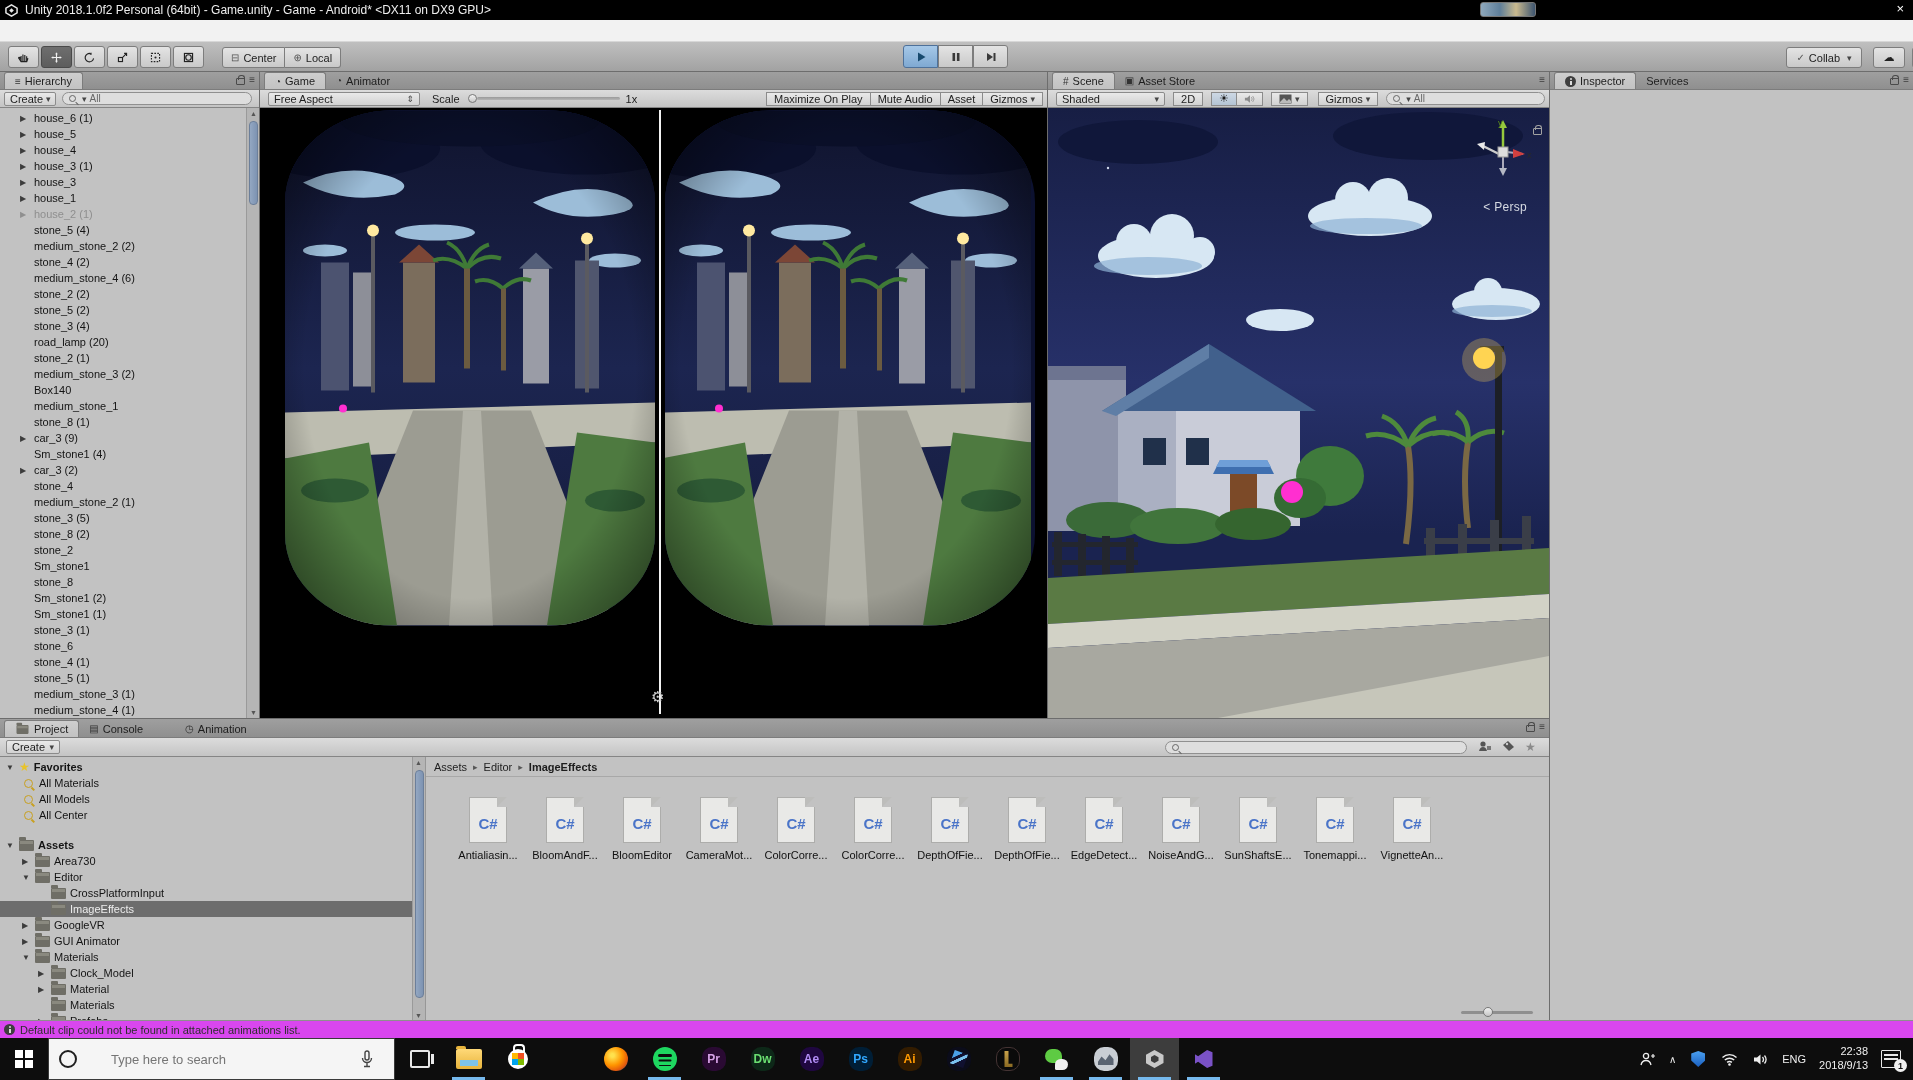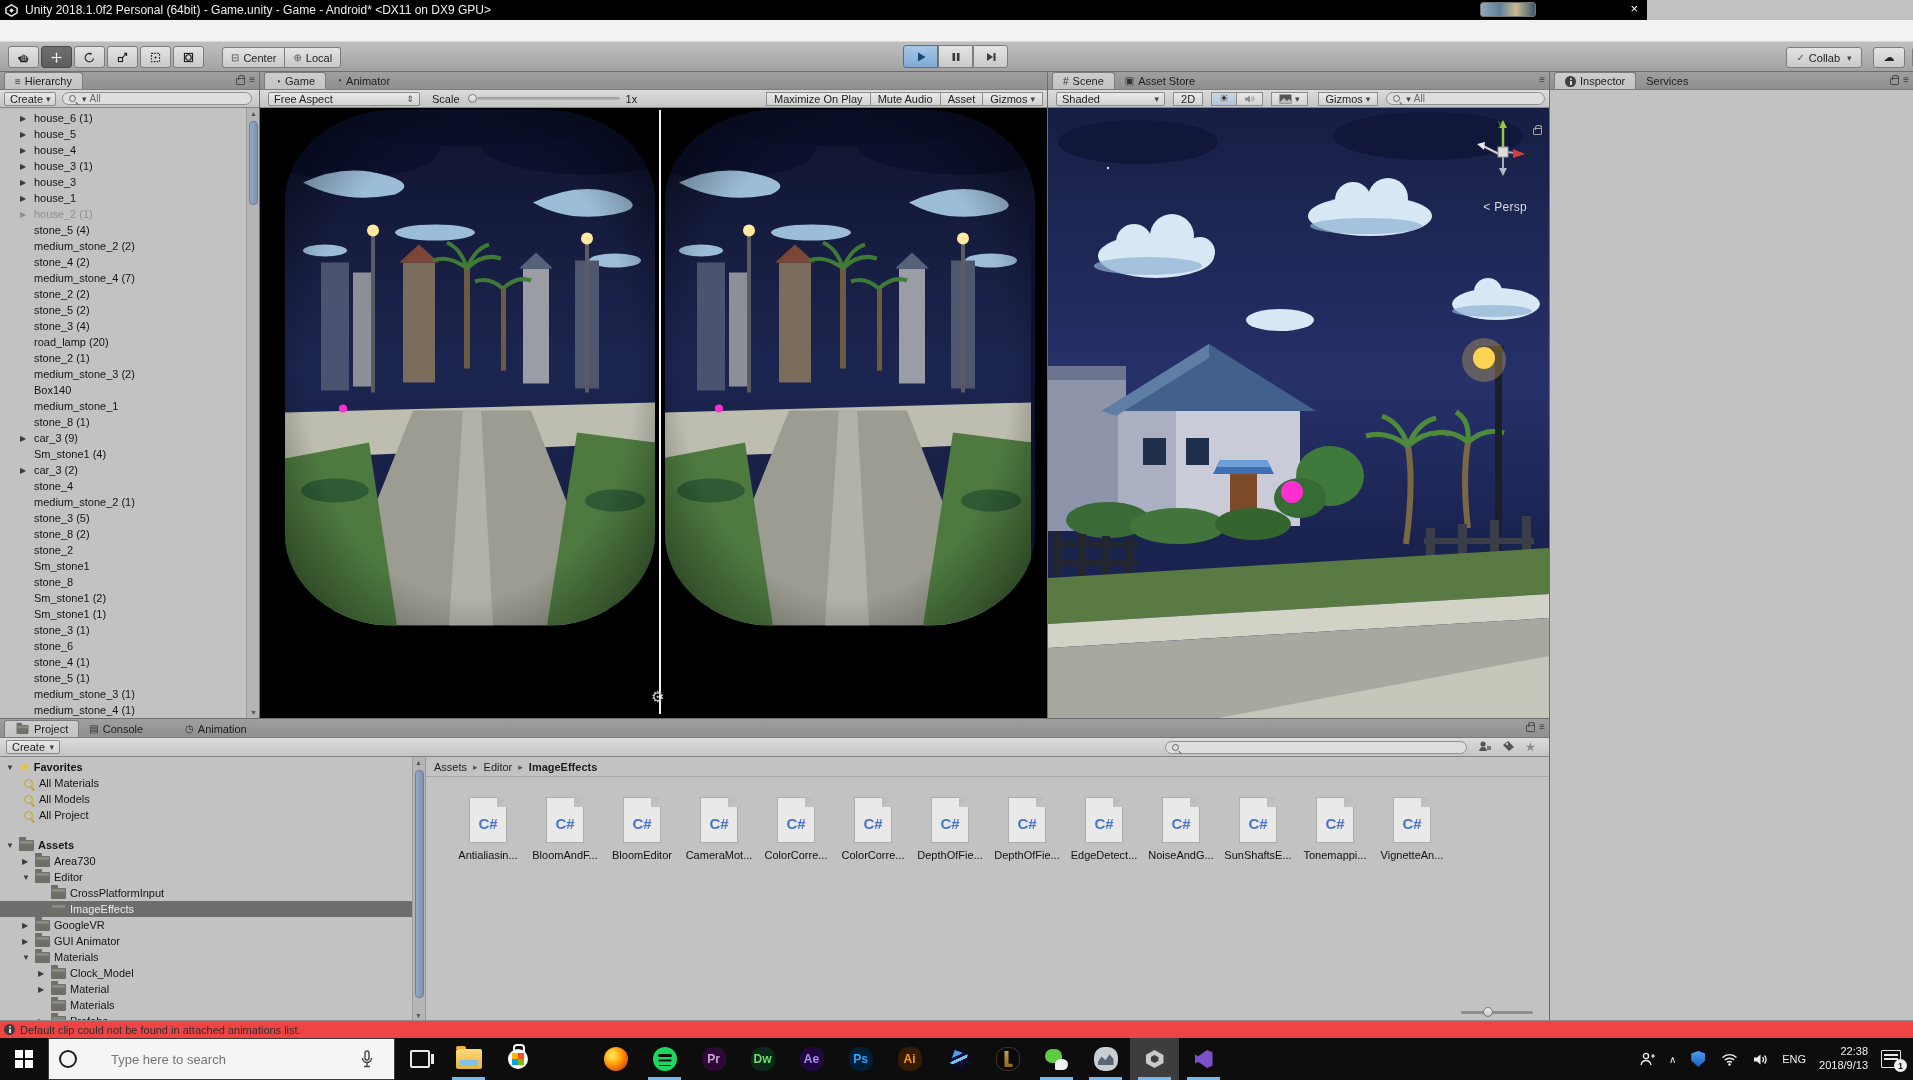--- a/index.html
+++ b/index.html
@@ -1,21 +1,21 @@
 <!DOCTYPE html>
 <html><head>
 <meta charset="utf-8">
 <style>
   * { margin:0; padding:0; box-sizing:border-box; }
   html,body { width:1913px; height:1080px; }
   body { font-family:"Liberation Sans", sans-serif; background:#c2c2c2; position:relative; overflow:hidden; }
   .abs { position:absolute; }
 
   
-  .titlebar { position:absolute; left:0; top:0; width:1647px; height:20px; background:#000; color:#eee;
+  .titlebar { position:absolute; left:0; top:0; width:1913px; height:20px; background:#000; color:#eee;
     display:flex; align-items:center; gap:7px; padding-left:5px; font-size:12px; }
   .win-close { position:absolute; right:9px; top:1px; color:#fff; font-size:13px; cursor:default; }
   .overlay-thumb { position:absolute; left:1480px; top:2px; width:56px; height:15px; border-radius:3px;
     background:linear-gradient(90deg,#8fa8bc,#5f7f9a 35%,#c9b98e 65%,#3d5570); border:1px solid #777; }
 
   .menubar { position:absolute; left:0; top:20px; width:1913px; height:22px; background:#f2f2f2;
     border-bottom:1px solid #d7d7d7; display:flex; align-items:center; padding-left:6px; font-size:12px; color:#111; }
   .menu-item { padding:0 9px; height:100%; display:flex; align-items:center; cursor:default; }
 
   .toolbar { position:absolute; left:0; top:42px; width:1913px; height:30px;
@@ -133,21 +133,21 @@
   .page::after { content:""; position:absolute; right:-1px; top:-1px; width:0; height:0;
     border-left:10px solid #bdbdbb; border-top:10px solid #c2c2c2; transform:rotate(90deg); }
   .cs-badge { color:#4a74c8; font-weight:bold; font-size:15px; margin-top:6px; }
   .file-label { display:block; margin-top:6px; font-size:11px; color:#111; overflow:hidden; white-space:nowrap; }
   .proj-zoom { position:absolute; right:16px; bottom:7px; width:72px; height:3px; background:#8f8f8f; border-radius:2px; }
   .proj-zoom .zk { position:absolute; left:22px; top:-4px; width:10px; height:10px; border-radius:50%;
     background:linear-gradient(#f0f0f0,#c6c6c6); border:1px solid #777; }
   .tree-scroll { position:absolute; top:0; right:0; width:13px; height:264px; background:#b5b5b5; border-left:1px solid #9a9a9a; }
 
   
-  .statusbar { position:absolute; left:0; top:1020px; width:1913px; height:18px; background:#ef4444;
+  .statusbar { position:absolute; left:0; top:1020px; width:1913px; height:18px; background:#d946ef;
     border-top:1px solid #8e8e8e; display:flex; align-items:center; gap:5px; padding-left:4px; font-size:11px; color:#2e2e2e; }
 
   
   .taskbar { position:absolute; left:0; top:1038px; width:1913px; height:42px; background:#0d0d0d; display:flex; align-items:stretch; }
   .start { width:48px; display:flex; align-items:center; justify-content:center; }
   .winlogo { display:grid; grid-template-columns:8px 8px; grid-template-rows:8px 8px; gap:2px; }
   .winlogo i { background:#fff; }
   .tb-search { width:347px; background:#f5f5f5; border:1px solid #3a3a3a; display:flex; align-items:center; gap:10px; padding:0 10px; }
   .cortana { width:18px; height:18px; border-radius:50%; border:2.5px solid #1f1f1f; }
   .tb-search input { border:none; outline:none; background:transparent; font-size:13px; color:#333; width:240px;
@@ -383,21 +383,21 @@
         <span class="h-label">medium_stone_2 (2)</span>
       </div>
 
       <div class="h-row">
         <span class="fold">▶</span>
         <span class="h-label">stone_4 (2)</span>
       </div>
 
       <div class="h-row">
         <span class="fold">▶</span>
-        <span class="h-label">medium_stone_4 (7)</span>
+        <span class="h-label">medium_stone_4 (6)</span>
       </div>
 
       <div class="h-row">
         <span class="fold">▶</span>
         <span class="h-label">stone_2 (2)</span>
       </div>
 
       <div class="h-row">
         <span class="fold">▶</span>
         <span class="h-label">stone_5 (2)</span>
@@ -868,21 +868,21 @@
             <span>All Materials</span>
           </div>
 
           <div class="t-row depth-1">
             <span class="qmag"></span>
             <span>All Models</span>
           </div>
 
           <div class="t-row depth-1">
             <span class="qmag"></span>
-            <span>All Project</span>
+            <span>All Center</span>
           </div>
         </div>
       <div class="tree-gap"></div>
       <div>
 
           <div class="t-row depth-0 arrow-open f-bold">
             <span class="fold closed">▶</span>
             <span class="fold open" style="margin-left:-13px;">▼</span>
             <span class="folder"></span>
             <span>Assets</span>

